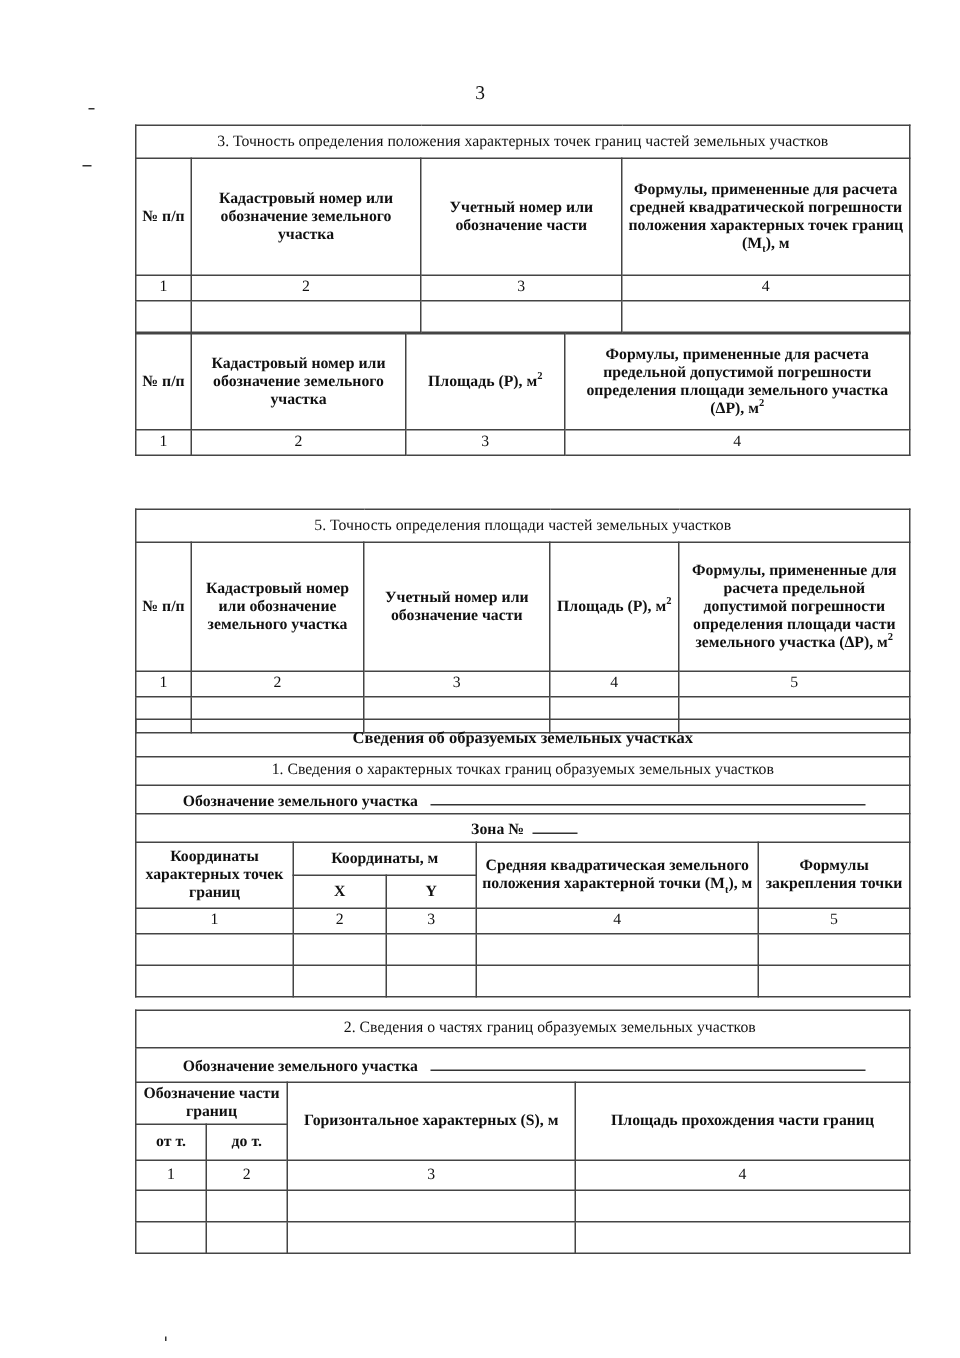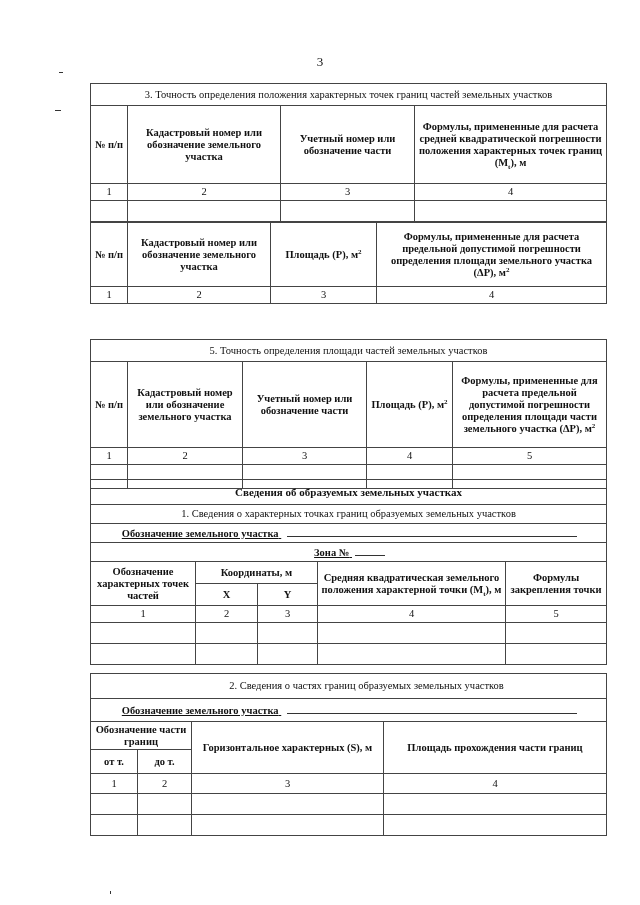--- a/index.html
+++ b/index.html
@@ -21,21 +21,21 @@
     border-collapse: collapse; table-layout: fixed;
     font-size: 10.5px; line-height: 12px;
   }
   table.blk td {
     border: 1px solid #444; text-align: center; vertical-align: middle;
     padding: 1px 3px;
   }
   table.blk .b { font-weight: bold; }
   .sec-title { font-weight: normal; height: 19px; }
   .big-title { font-weight: bold; font-size: 11px; height: 22px; }
-  .left { text-align: right; padding-left: 5px !important; text-decoration: underline; }
+  .left { text-align: right; padding-left: 5px !important; }
   .num td { height: 14px; font-weight: normal; }
   .empty td { height: 18px; }
   .uline { display: inline-block; border-bottom: 1px solid #333; vertical-align: baseline; height: 10px; }
   sup { font-size: 7px; line-height: 0; }
   sub { font-size: 7px; line-height: 0; }
 </style>
 </head>
 <body>
 
 <div class="page-num">3</div>
@@ -155,21 +155,21 @@
       <span class="uline" style="width:290px; margin-left:6px;"></span>
     </td>
   </tr>
   <tr>
     <td colspan="5" class="left b" style="height:16px;">
       <span>Зона №</span>
       <span class="uline" style="width:30px; margin-left:3px;"></span>
     </td>
   </tr>
   <tr class="b" style="height:22px;">
-    <td rowspan="2">Обозначение характерных точек частей</td>
+    <td rowspan="2">Координаты характерных точек границ</td>
     <td colspan="2">Координаты, м</td>
     <td rowspan="2"><span>Средняя квадратическая земельного положения характерной точки (M</span><sub>t</sub><span>), м</span></td>
     <td rowspan="2">Формулы закрепления точки</td>
   </tr>
   <tr class="b" style="height:22px;">
     <td>X</td>
     <td>Y</td>
   </tr>
   <tr class="num">
     <td>1</td>

